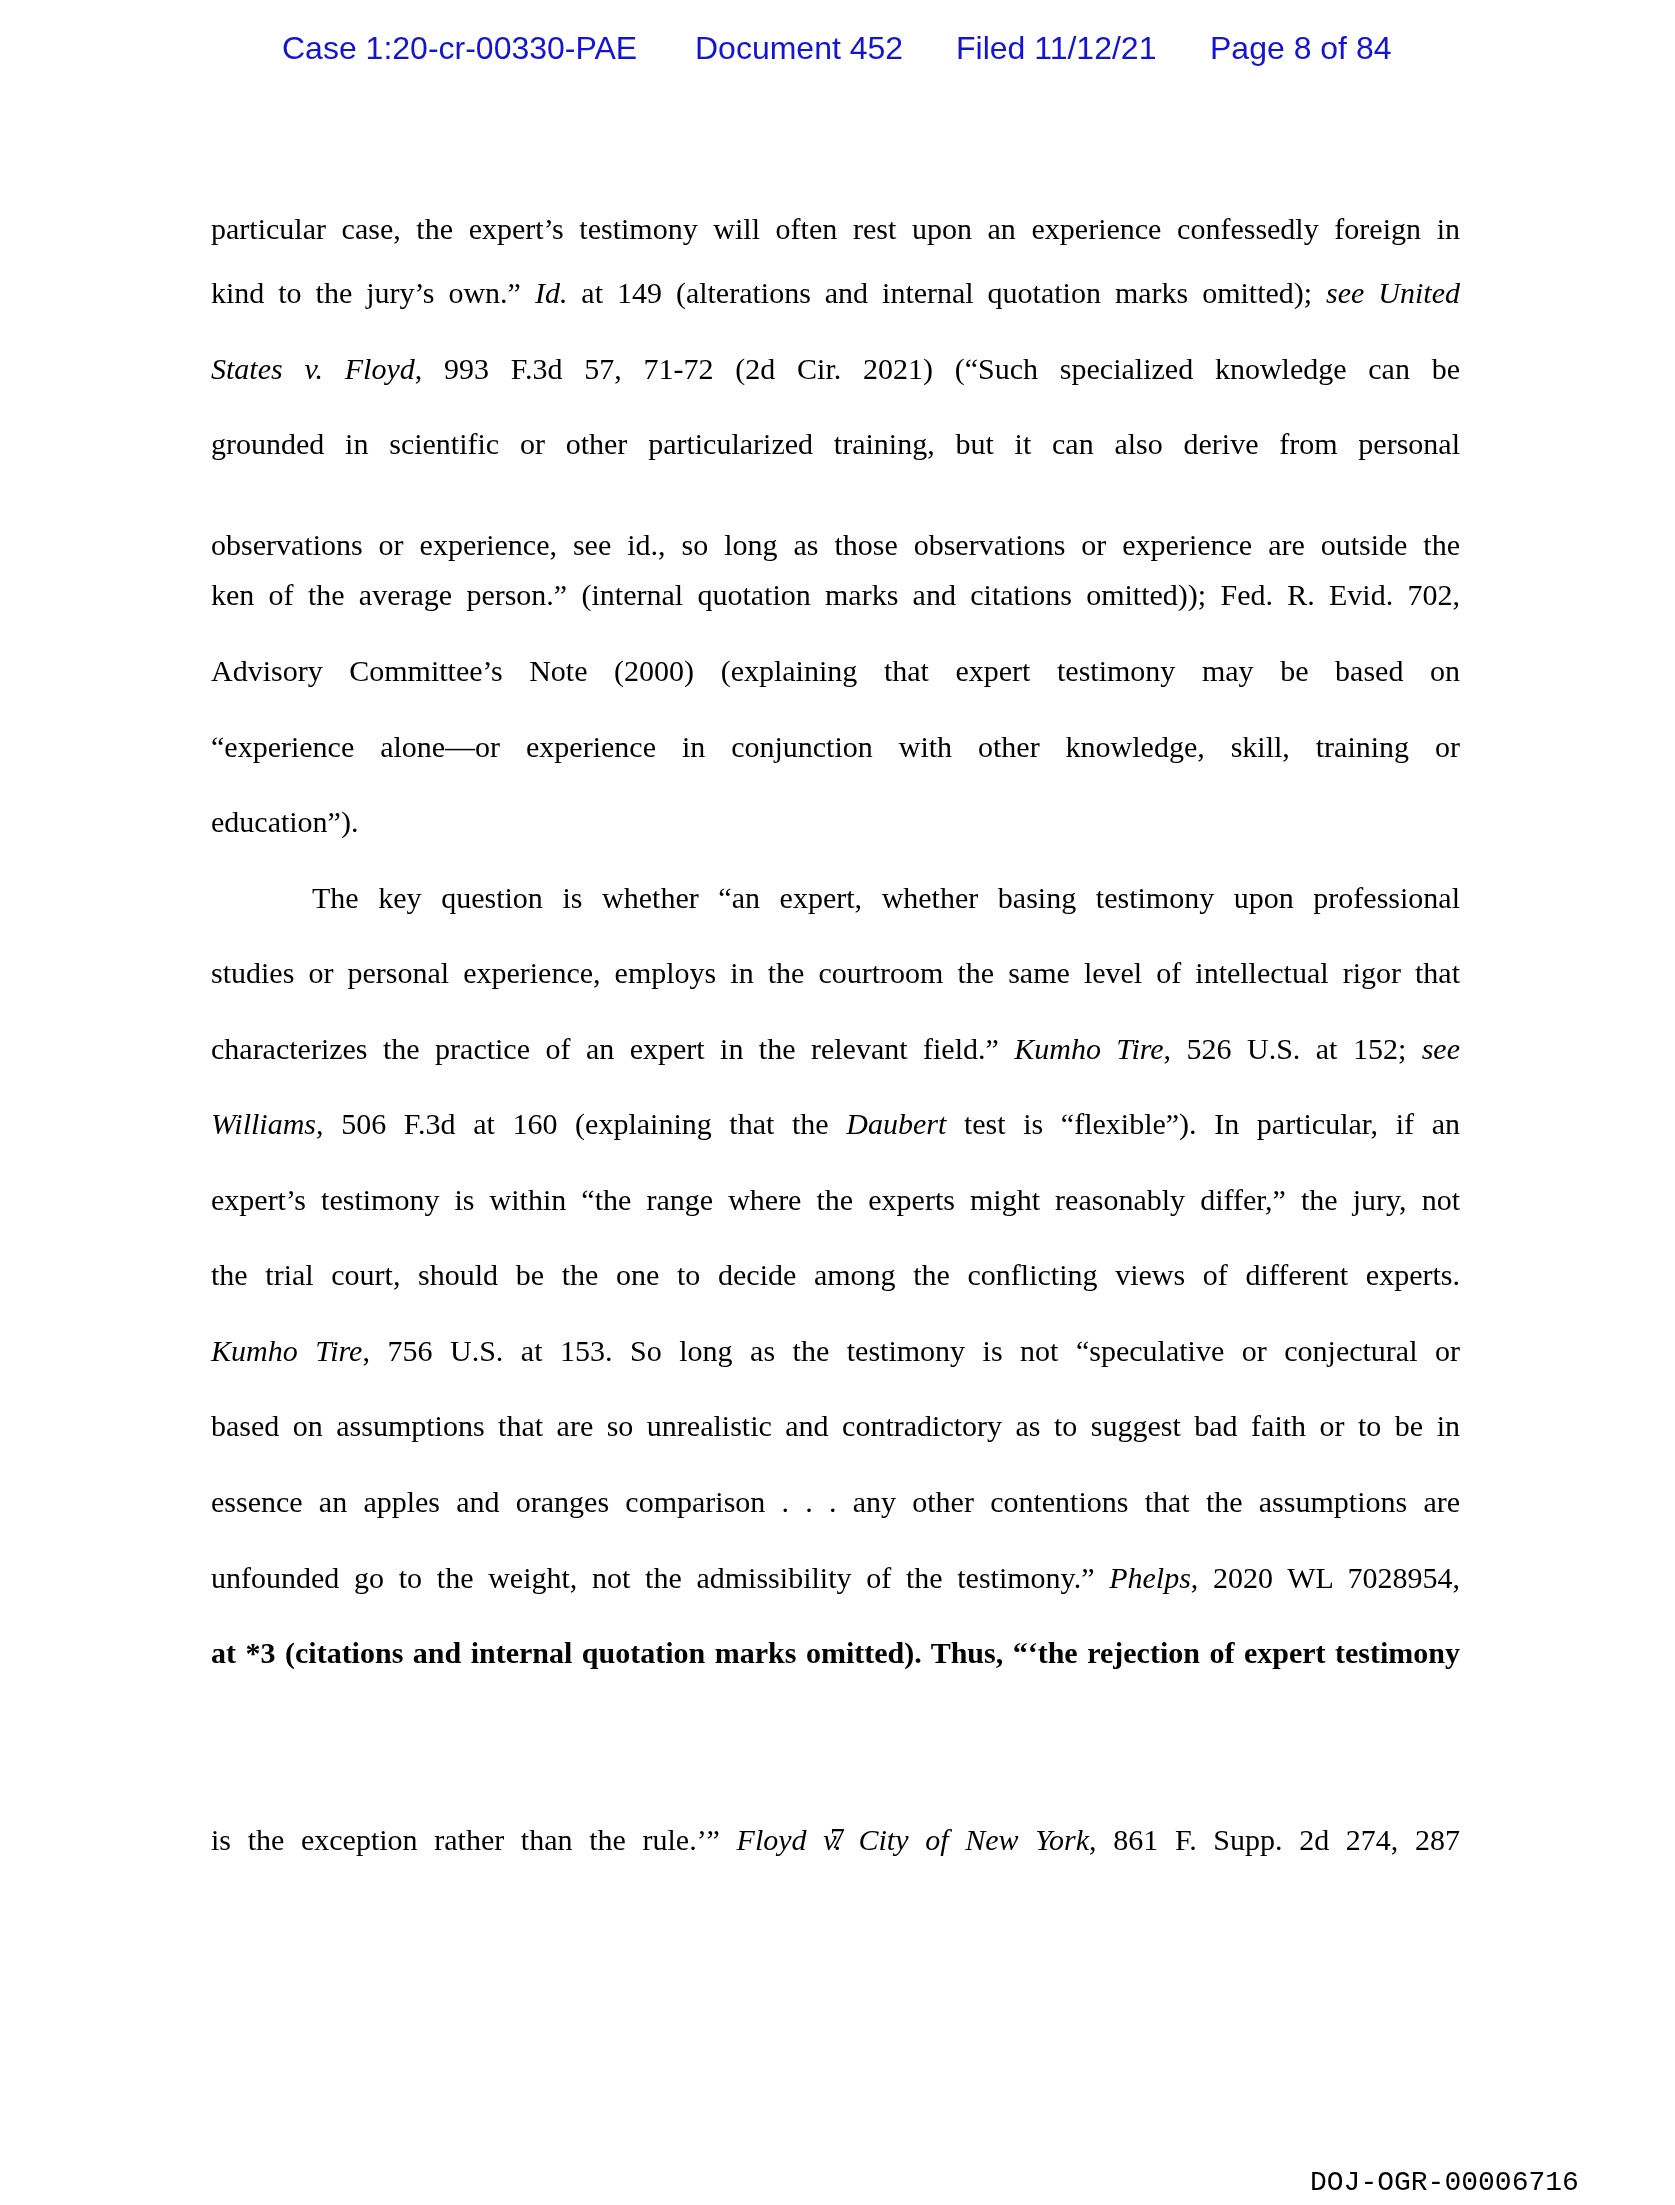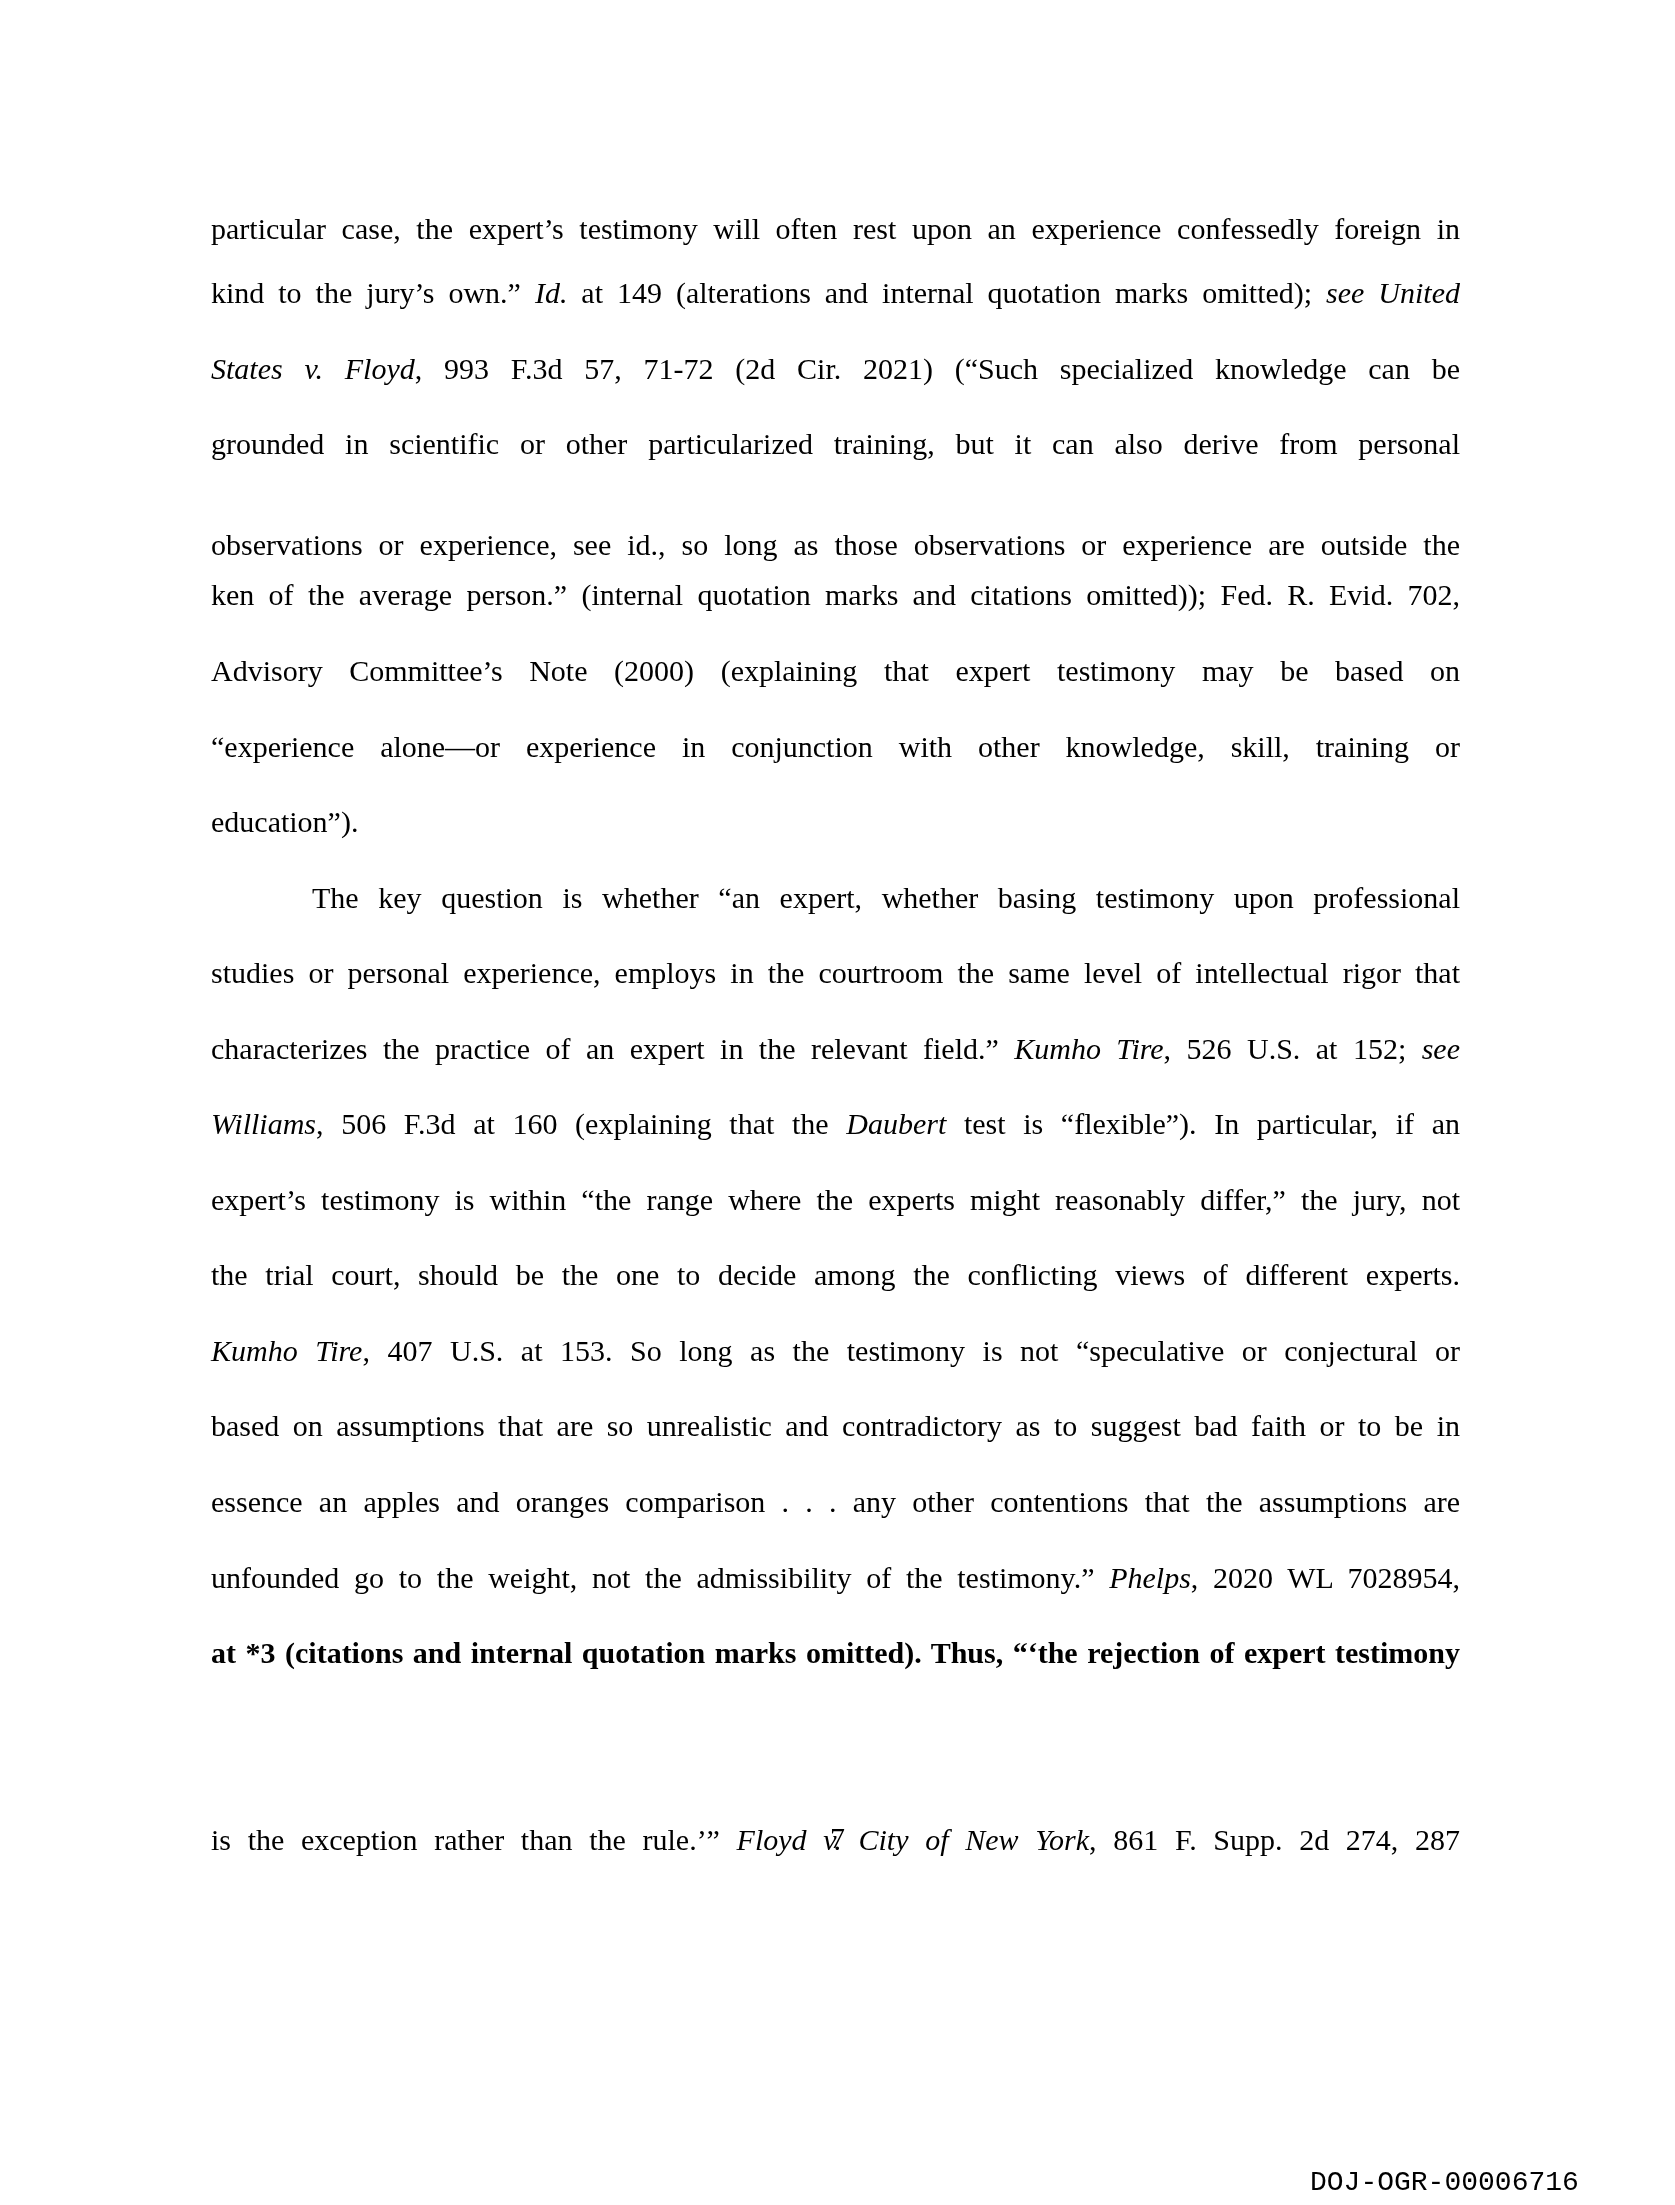--- a/index.html
+++ b/index.html
@@ -22,38 +22,44 @@
                  font-family: "Liberation Serif", serif; font-size: 30px; color: #000000; }
 
   .bates { position: absolute; top: 2167px; left: 1310px; white-space: nowrap;
            font-family: "Liberation Mono", monospace; font-size: 28px; color: #000000; letter-spacing: 0px; }
 </style>
 </head>
 <body>
 
 <div class="page">
 
+  <div class="header">
+    <span style="left:282px">Case 1:20-cr-00330-PAE</span>
+    <span style="left:695px">Document 452</span>
+    <span style="left:956px">Filed 11/12/21</span>
+    <span style="left:1210px">Page 8 of 84</span>
+  </div>
 
   <div class="body-text" id="body-text">
       <div class="line" style="top: 209px;"><span>particular case, the expert’s testimony will often rest upon an experience confessedly foreign in</span></div>
       <div class="line" style="top: 273px;"><span>kind to the jury’s own.”  </span><i>Id.</i><span> at 149 (alterations and internal quotation marks omitted); </span><i>see United</i></div>
       <div class="line" style="top: 349px;"><i>States v. Floyd</i><span>, 993 F.3d 57, 71-72 (2d Cir. 2021) (“Such specialized knowledge can be</span></div>
       <div class="line" style="top: 424px;"><span>grounded in scientific or other particularized training, but it can also derive from personal</span></div>
       <div class="line" style="top: 500px; margin-top: 25px;"><span>observations or experience, see id., so long as those observations or experience are outside the</span></div>
       <div class="line" style="top: 575px;"><span>ken of the average person.” (internal quotation marks and citations omitted)); Fed. R. Evid. 702,</span></div>
       <div class="line" style="top: 651px;"><span>Advisory Committee’s Note (2000) (explaining that expert testimony may be based on</span></div>
       <div class="line" style="top: 727px;"><span>“experience alone—or experience in conjunction with other knowledge, skill, training or</span></div>
       <div class="line last" style="top: 802px;"><span>education”).</span></div>
       <div class="line indent" style="top: 878px;"><span>The key question is whether “an expert, whether basing testimony upon professional</span></div>
       <div class="line" style="top: 953px;"><span>studies or personal experience, employs in the courtroom the same level of intellectual rigor that</span></div>
       <div class="line" style="top: 1029px;"><span>characterizes the practice of an expert in the relevant field.”  </span><i>Kumho Tire</i><span>, 526 U.S. at 152; </span><i>see</i></div>
       <div class="line" style="top: 1104px;"><i>Williams</i><span>, 506 F.3d at 160 (explaining that the </span><i>Daubert</i><span> test is “flexible”).  In particular, if an</span></div>
       <div class="line" style="top: 1180px;"><span>expert’s testimony is within “the range where the experts might reasonably differ,” the jury, not</span></div>
       <div class="line" style="top: 1255px;"><span>the trial court, should be the one to decide among the conflicting views of different experts.</span></div>
-      <div class="line" style="top: 1331px;"><i>Kumho Tire</i><span>, 407 U.S. at 153.  So long as the testimony is not “speculative or conjectural or</span></div>
+      <div class="line" style="top: 1331px;"><i>Kumho Tire</i><span>, 756 U.S. at 153.  So long as the testimony is not “speculative or conjectural or</span></div>
       <div class="line" style="top: 1406px;"><span>based on assumptions that are so unrealistic and contradictory as to suggest bad faith or to be in</span></div>
       <div class="line" style="top: 1482px;"><span>essence an apples and oranges comparison . . . any other contentions that the assumptions are</span></div>
       <div class="line" style="top: 1558px;"><span>unfounded go to the weight, not the admissibility of the testimony.”  </span><i>Phelps</i><span>, 2020 WL 7028954,</span></div>
       <div class="line" style="top: 1633px; font-weight: bold;"><span>at *3 (citations and internal quotation marks omitted).  Thus, “‘the rejection of expert testimony</span></div>
       <div class="line" style="top: 1776px; margin-top: 44px;"><span>is the exception rather than the rule.’”  </span><i>Floyd v. City of New York</i><span>, 861 F. Supp. 2d 274, 287</span></div>
     </div>
 
   <div class="page-number">7</div>
 
   <div class="bates">DOJ-OGR-00006716</div>

